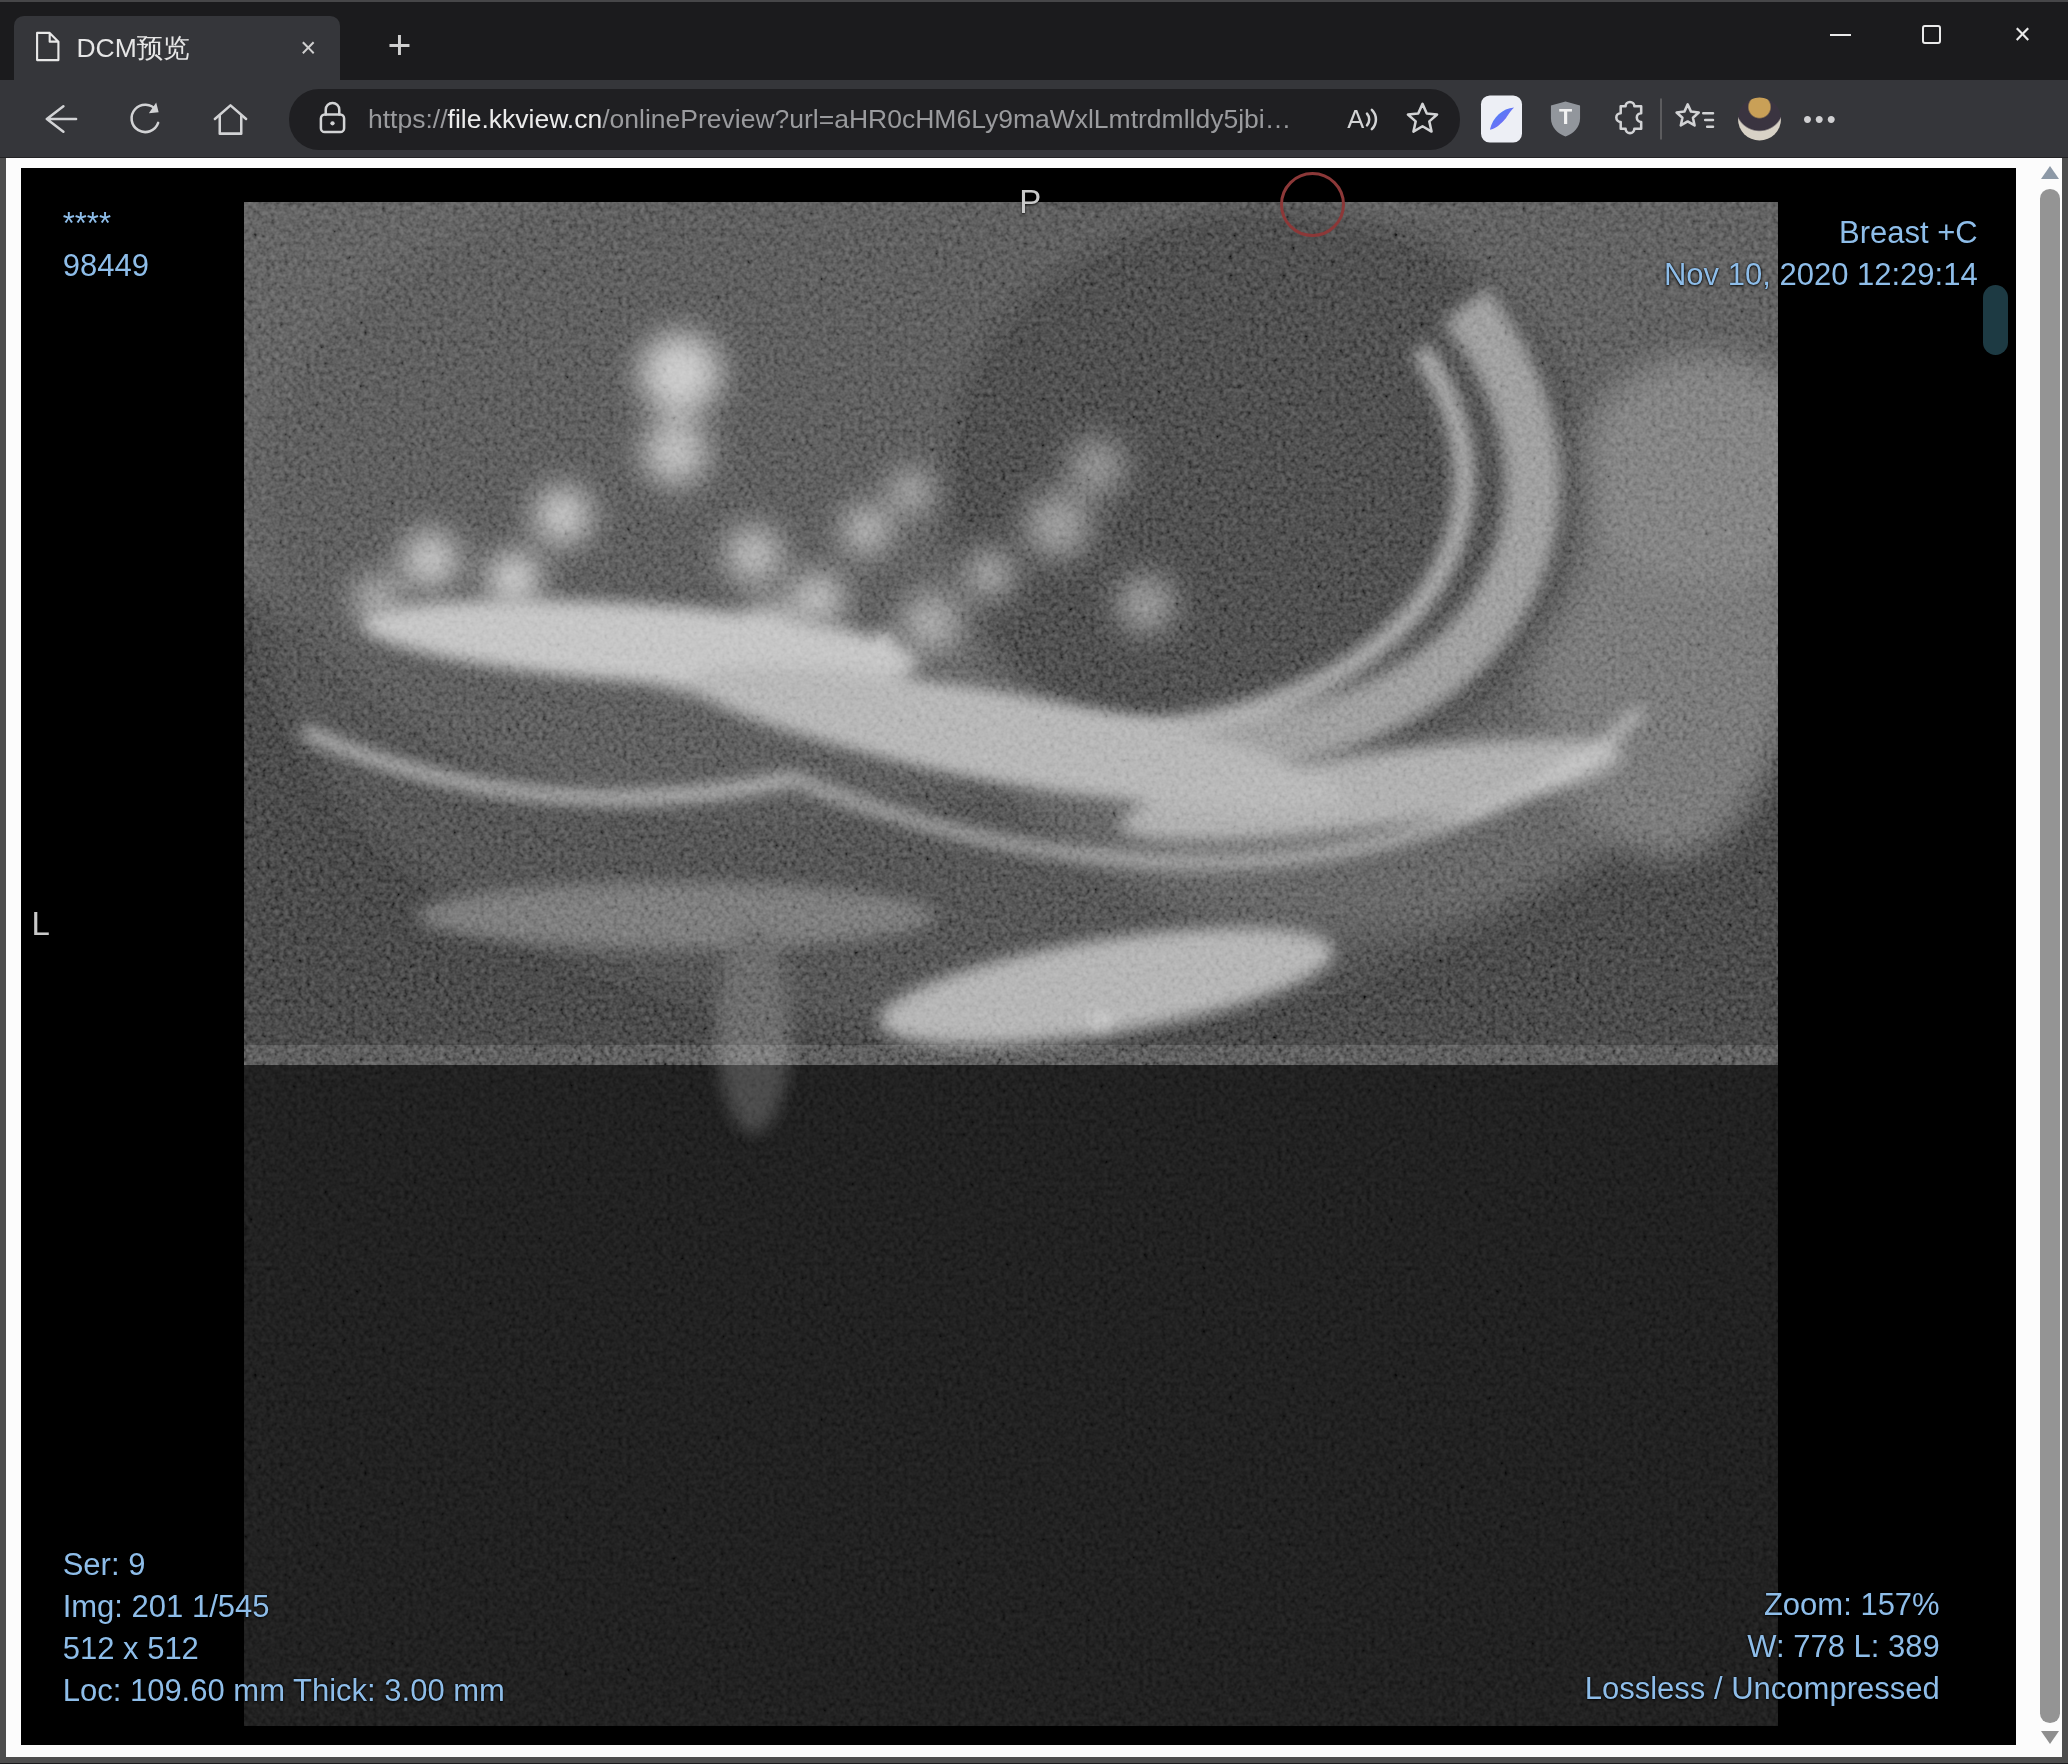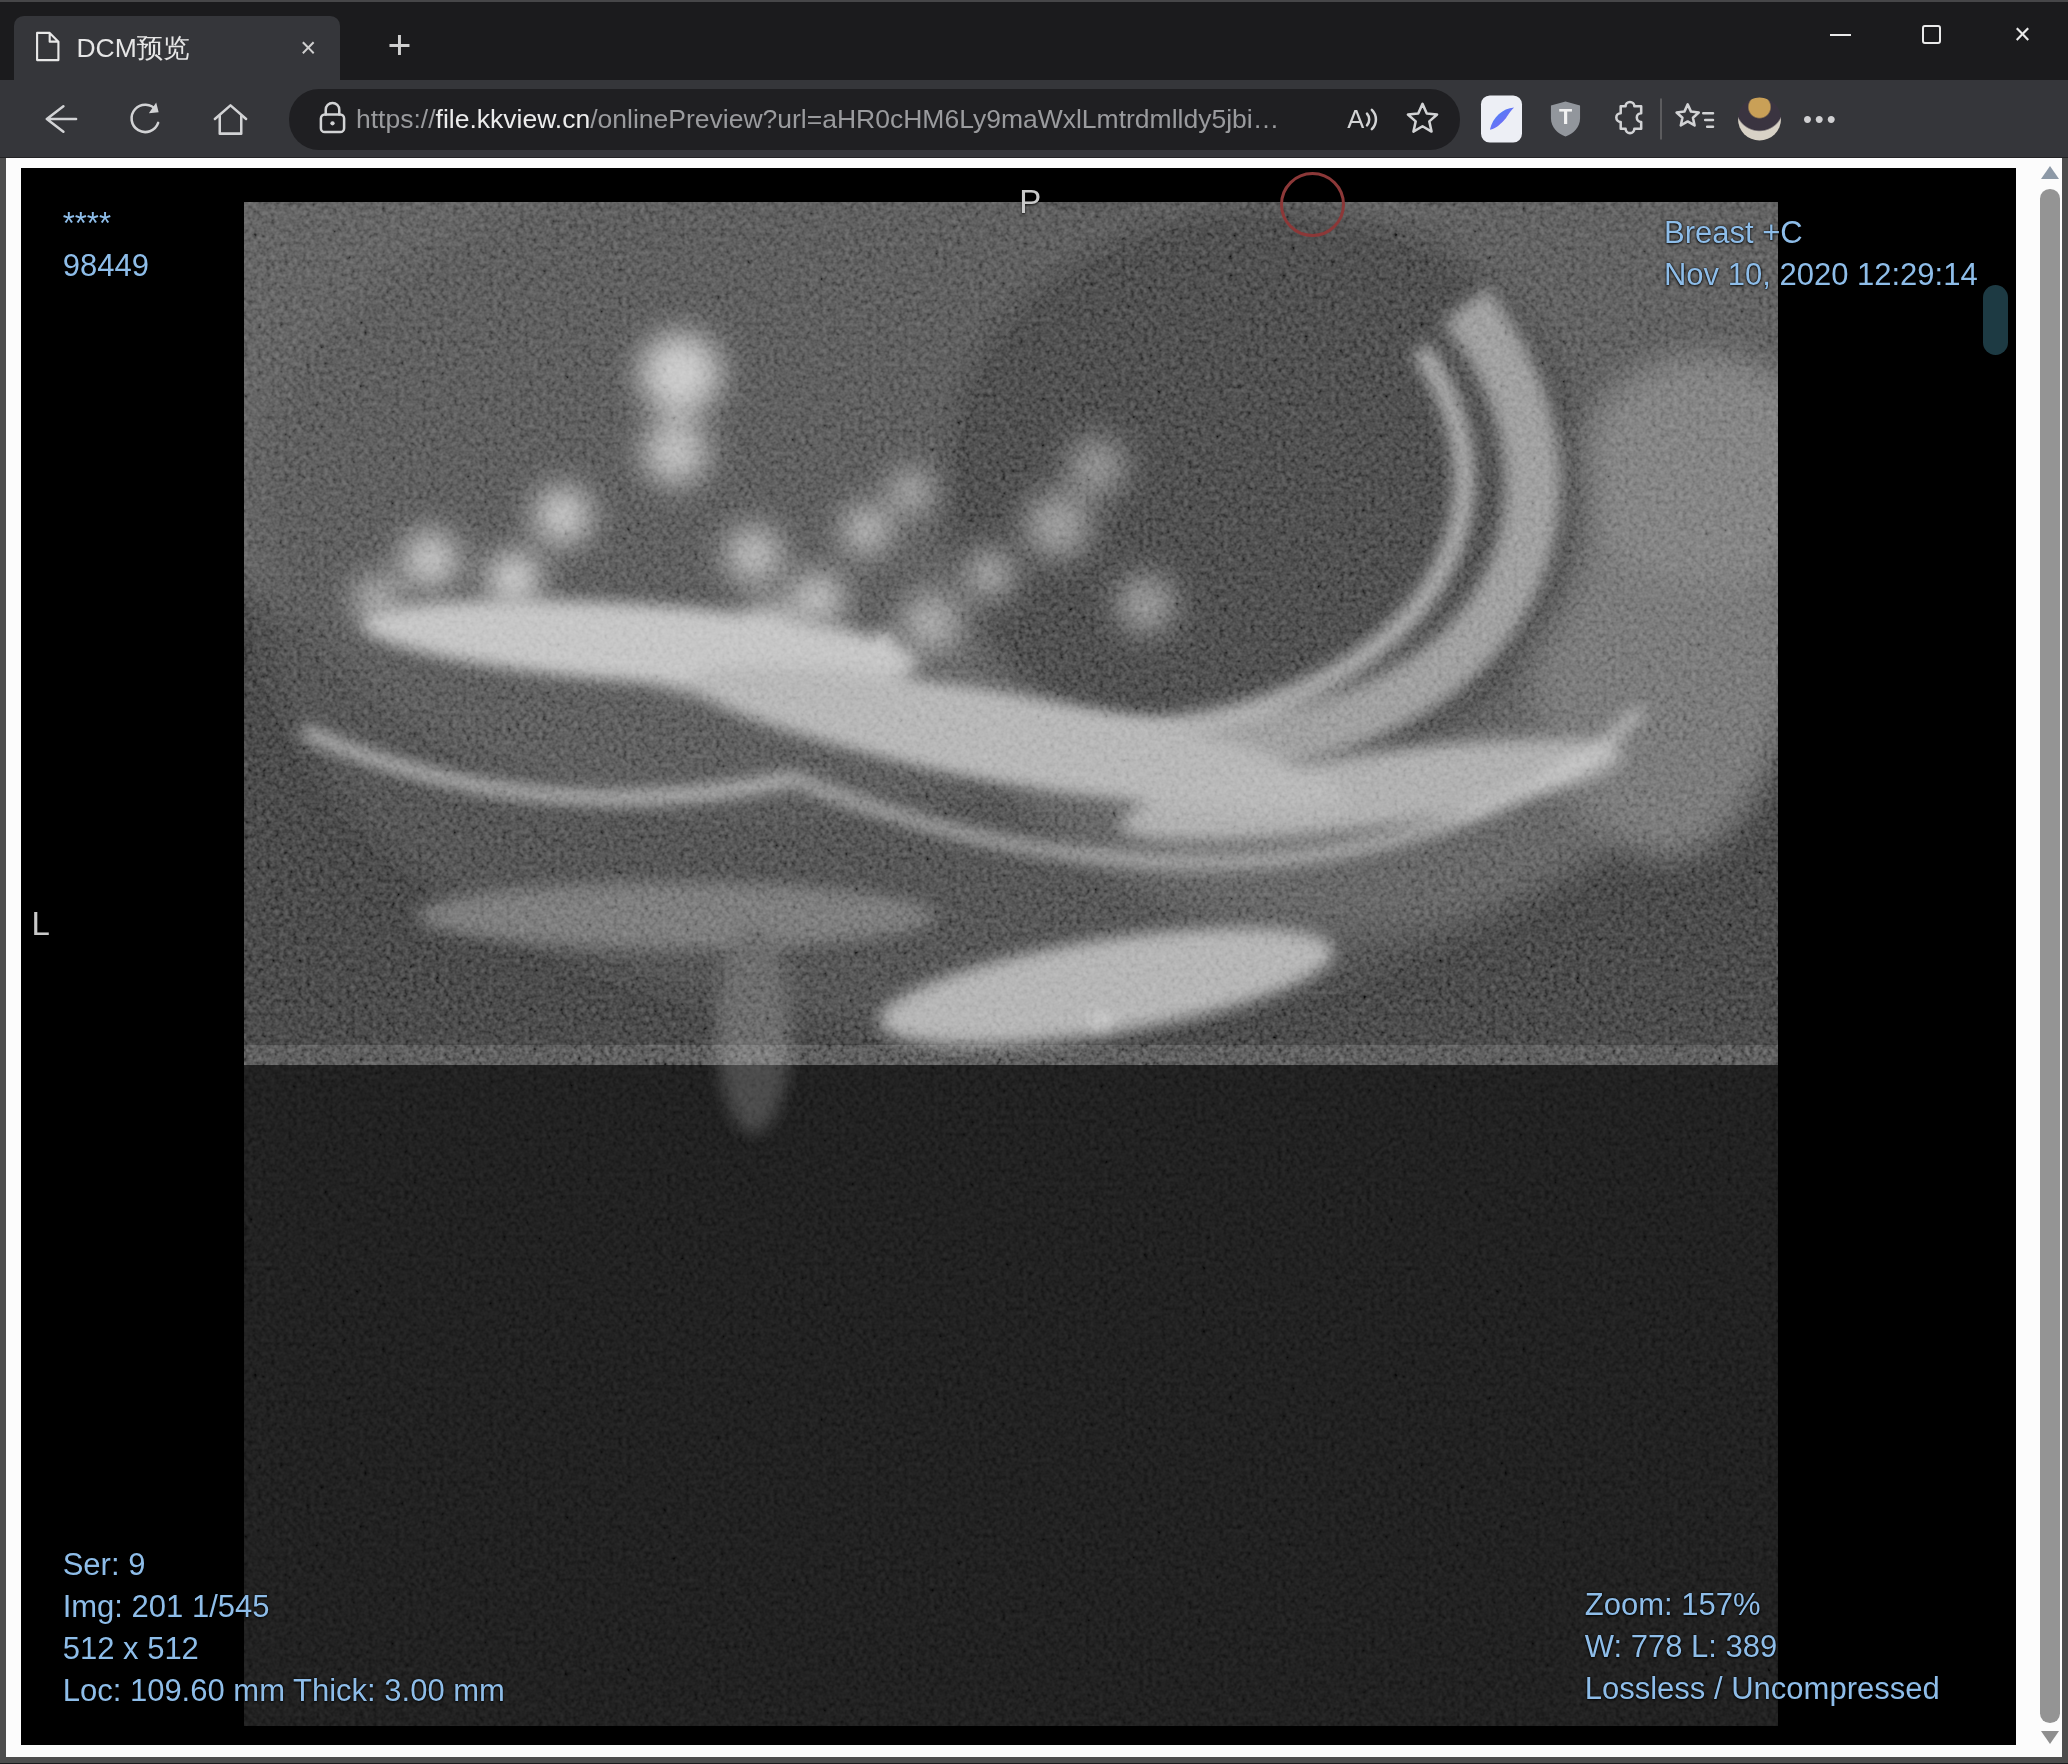--- a/index.html
+++ b/index.html
@@ -27,21 +27,21 @@
 
   
   .toolbar { position:relative; height:78px; background:#35363a; border-bottom:1px solid #232325; }
   .tool-ic { position:absolute; top:50%; transform:translateY(-50%); display:flex;
              align-items:center; justify-content:center; }
   svg.ic { stroke:#d2d3d5; stroke-width:2.6; fill:none; stroke-linecap:round; stroke-linejoin:round; }
   .urlbar { position:absolute; left:289px; top:8.8px; width:1171px; height:61px;
             background:#1f1f22; border-radius:30px; display:flex; align-items:center;
             padding:0 19.6px 0 29px; }
   .url-text { font-size:26.5px; color:#9a9b9e; white-space:nowrap; overflow:hidden;
-              flex:1; margin-left:9px; }
+              flex:1; margin-left:21px; }
   .url-host { color:#ececec; }
   .ra { display:flex; align-items:center; color:#d2d3d5; font-size:25.5px; margin-right:25.5px; }
   .ext-bird { width:41px; height:47px; border-radius:8.8px; background:#edeff5;
               display:flex; align-items:center; justify-content:center; }
   .shield-wrap { position:relative; width:33px; height:37px; }
   .shield-letter { position:absolute; left:0; top:3.9px; width:33px; text-align:center;
                    color:#f2f2f2; font-size:21.6px; font-weight:bold; }
   .vsep { width:2px; height:41px; background:#5c5c5e; }
   .avatar { width:43px; height:43px; border-radius:50%;
             background:radial-gradient(circle at 50% 22%, #c9a familiar 0, #c9a057 0 26%, #3a3440 30% 58%, #d8d2c6 62% 100%);
@@ -49,21 +49,21 @@
   .more { color:#d0d0d2; font-size:25.5px; letter-spacing:2.9px; }
 
   
   .page { position:relative; height:1605px; background:#fcfcfc;
           border-left:6.9px solid #4d4d4d; border-right:6.9px solid #4d4d4d; border-bottom:6.9px solid #4d4d4d; }
   .canvas { position:absolute; left:14.7px; top:9.8px; width:1995px; height:1577px; background:#000; }
   .scan { position:absolute; left:223px; top:34px; }
 
   .overlay { position:absolute; color:#8ebde9; font-size:31px; line-height:42px;
              text-shadow:0 1px 2.9px rgba(0,0,0,.95), 0 0 2px rgba(0,0,0,.9); }
-  .right { }
+  .right { text-align:right; }
   .marker { position:absolute; color:#c9c9c9; font-size:33px; text-shadow:0 1px 2.9px #000; }
   .annotation { position:absolute; left:1259px; top:3.9px; width:65px; height:65px;
                 border:3.9px solid #8c3838; border-radius:50%; }
   .slider { position:absolute; right:7.8px; top:117px; width:24.5px; height:70px;
             border-radius:12.7px; background:#1d3a43; }
 
   
   .scrollcol { position:absolute; right:0; top:0; width:45px; height:1599px; background:#fcfcfc; }
   .sthumb { position:absolute; right:2px; top:31px; width:19.6px; height:1534px;
             background:#949494; border-radius:9.8px; }

